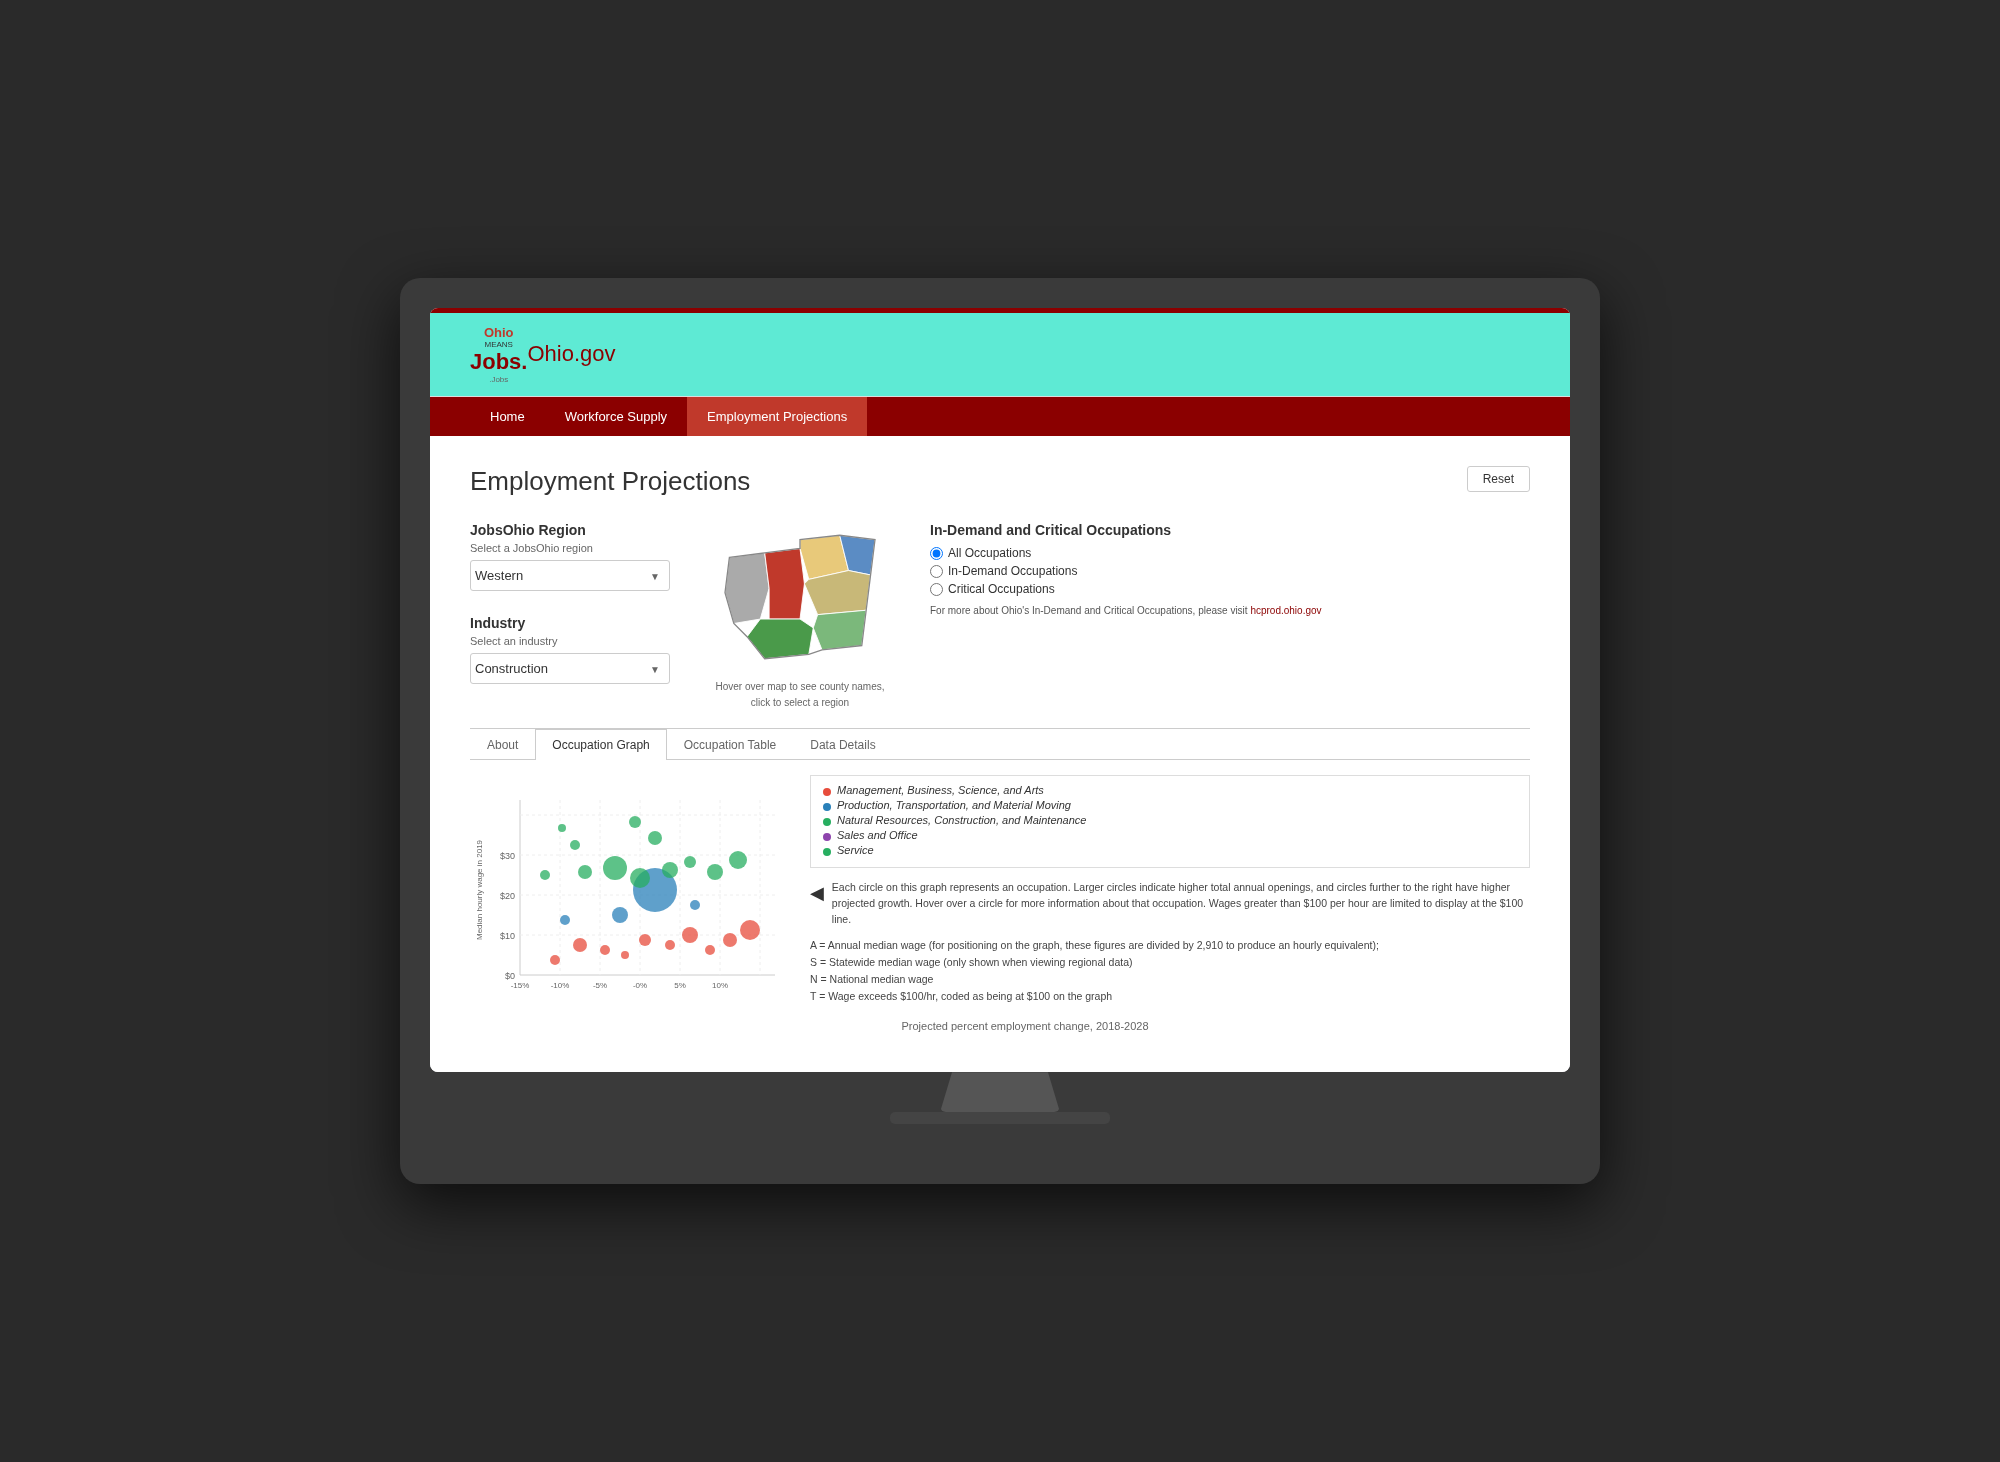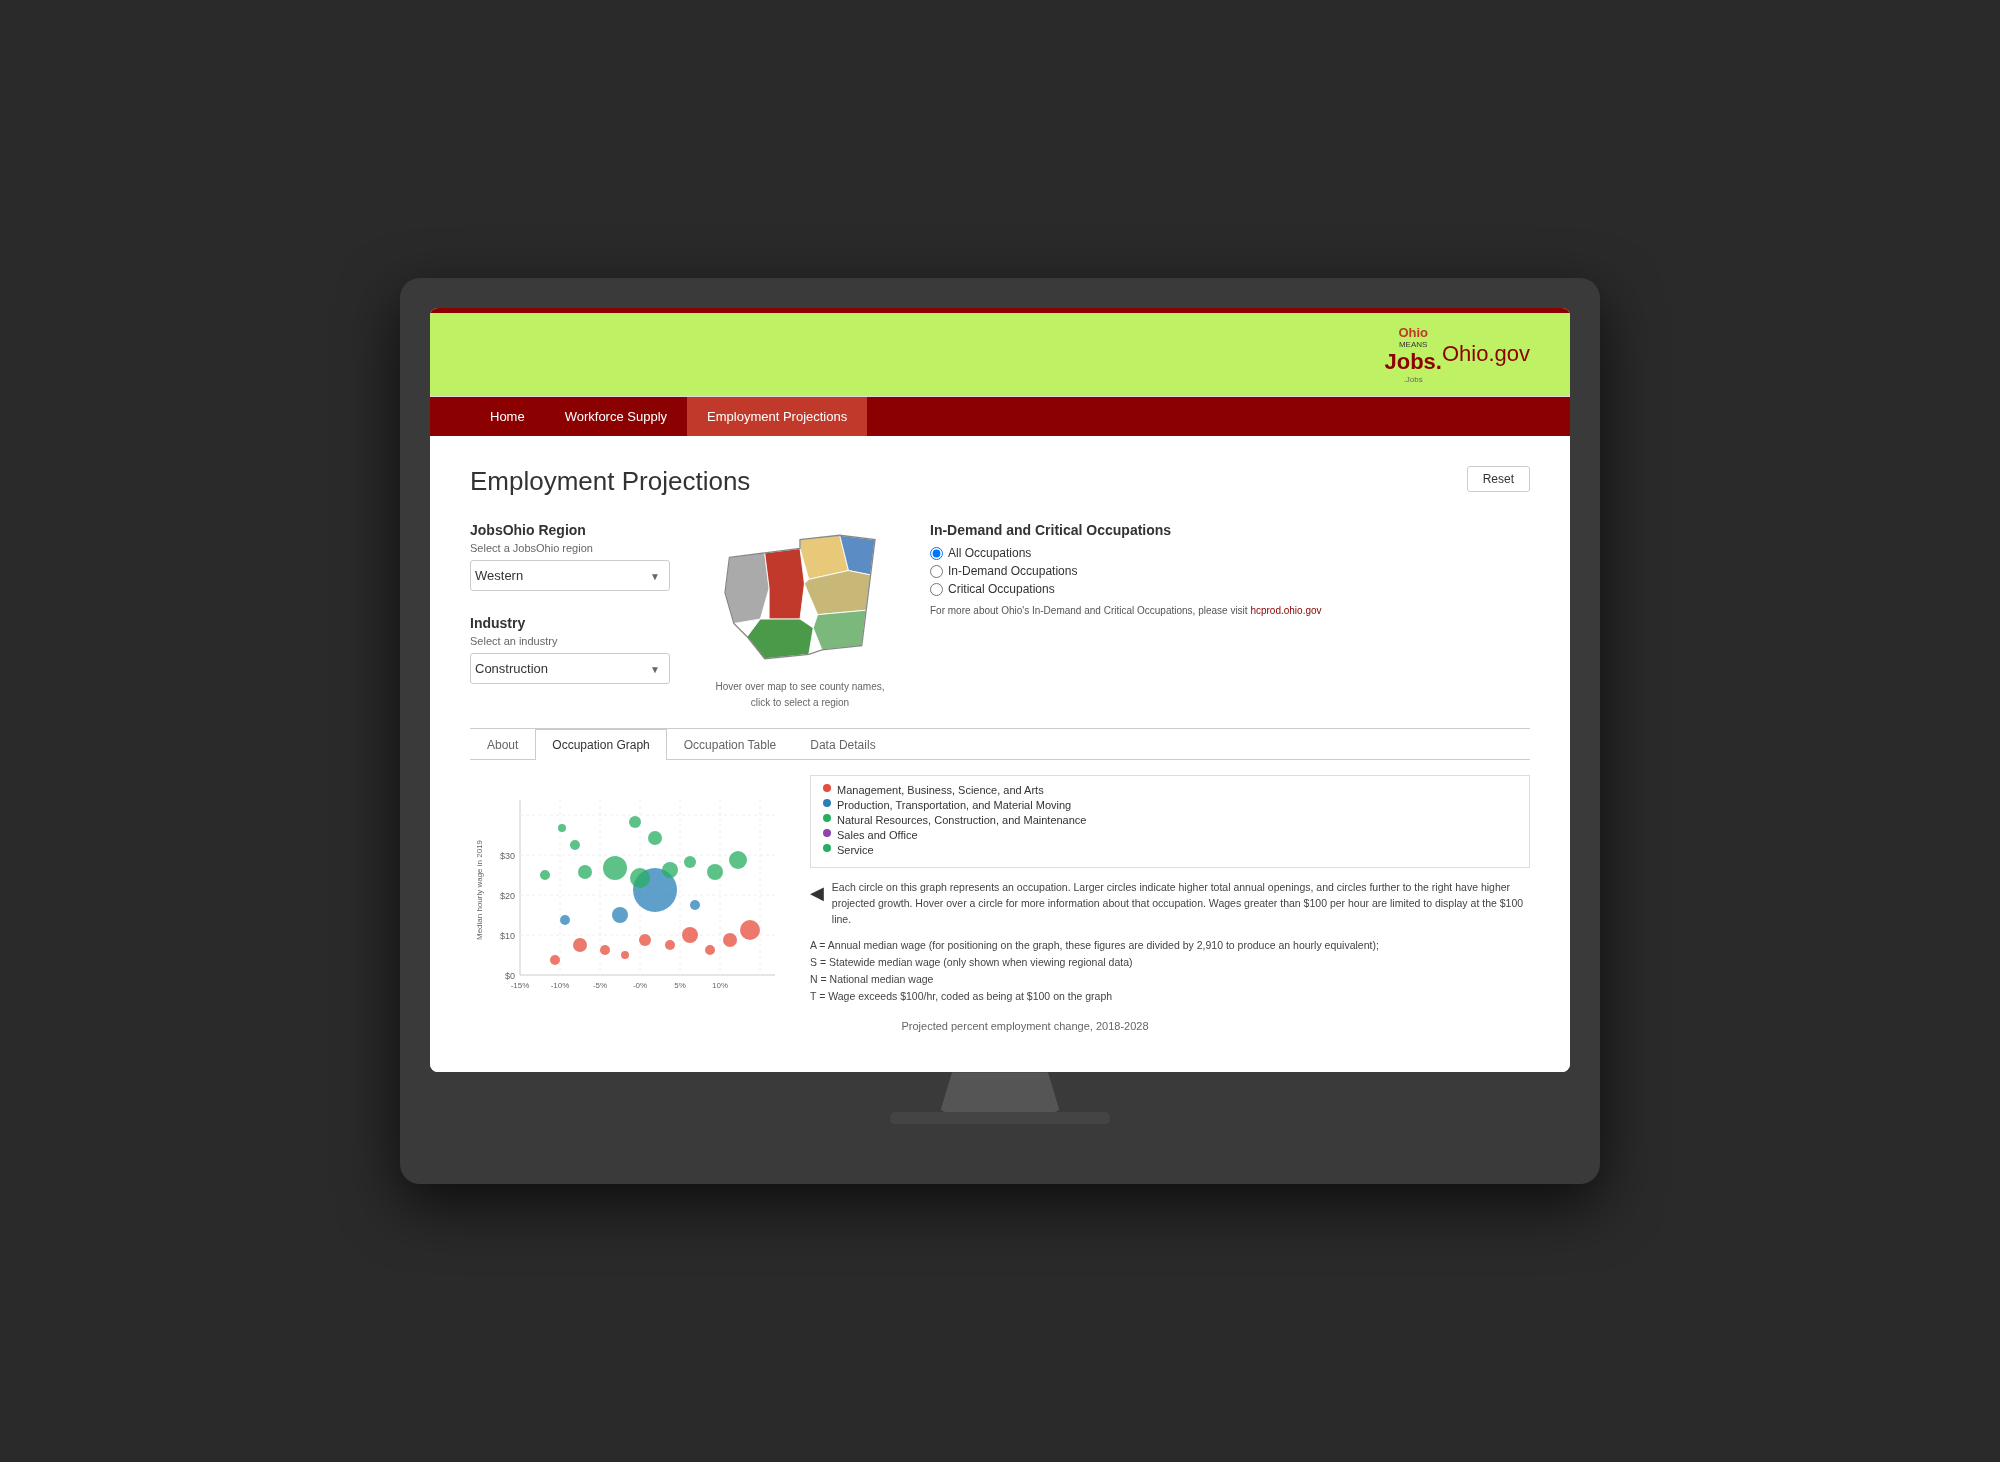--- a/index.html
+++ b/index.html
@@ -27,24 +27,24 @@
     
     .site-wrapper {
       background: #f0f2f5;
       min-height: 600px;
     }
     .top-bar {
       background: #8b0000;
       height: 5px;
     }
     .header {
-      background: #bef264;
+      background: #5eead4;
       padding: 12px 40px;
       display: flex;
-      justify-content: flex-end;
+      justify-content: flex-start;
       align-items: center;
       border-bottom: 1px solid #ddd;
     }
     .logo-area {
       display: flex;
       flex-direction: column;
       align-items: center;
     }
     .logo-ohio {
       font-size: 14px;
@@ -235,25 +235,26 @@
       flex: 1;
     }
     .legend-box {
       border: 1px solid #ddd;
       padding: 8px 12px;
       background: white;
       margin-bottom: 12px;
     }
     .legend-item {
       display: flex;
-      align-items: flex-start;
+      align-items: flex-end;
       gap: 6px;
       font-size: 11px;
       color: #333;
       margin-bottom: 3px;
+      font-style: italic;
     }
     .legend-dot {
       width: 8px;
       height: 8px;
       border-radius: 50%;
       flex-shrink: 0;
     }
     .graph-arrow-desc {
       display: flex;
       gap: 8px;

